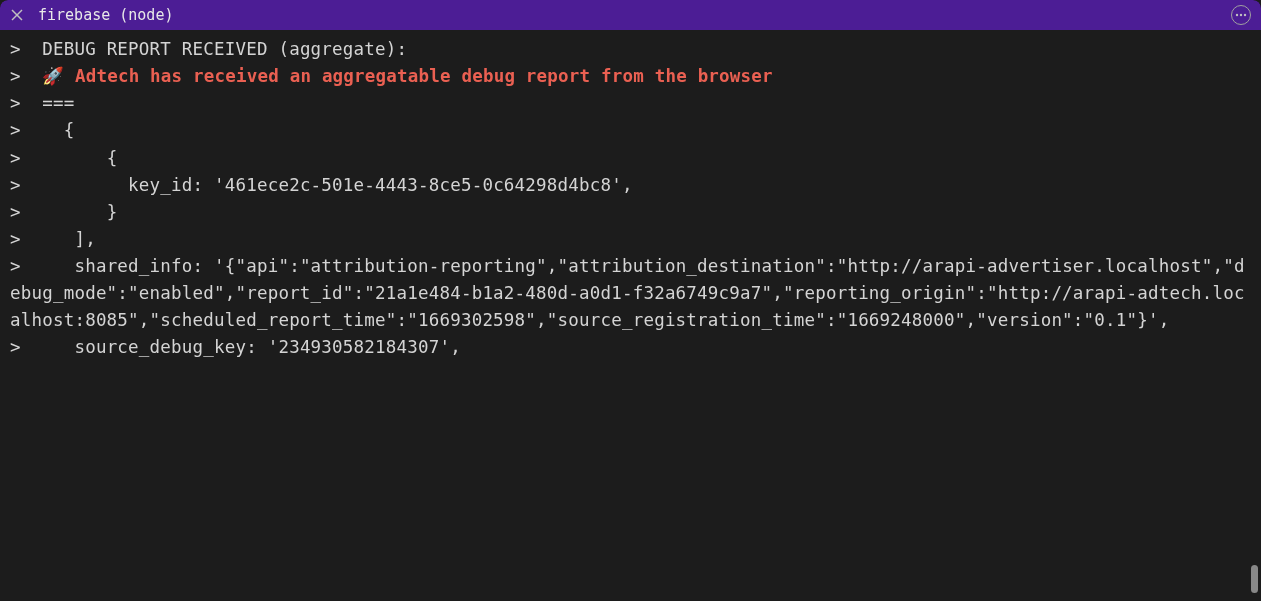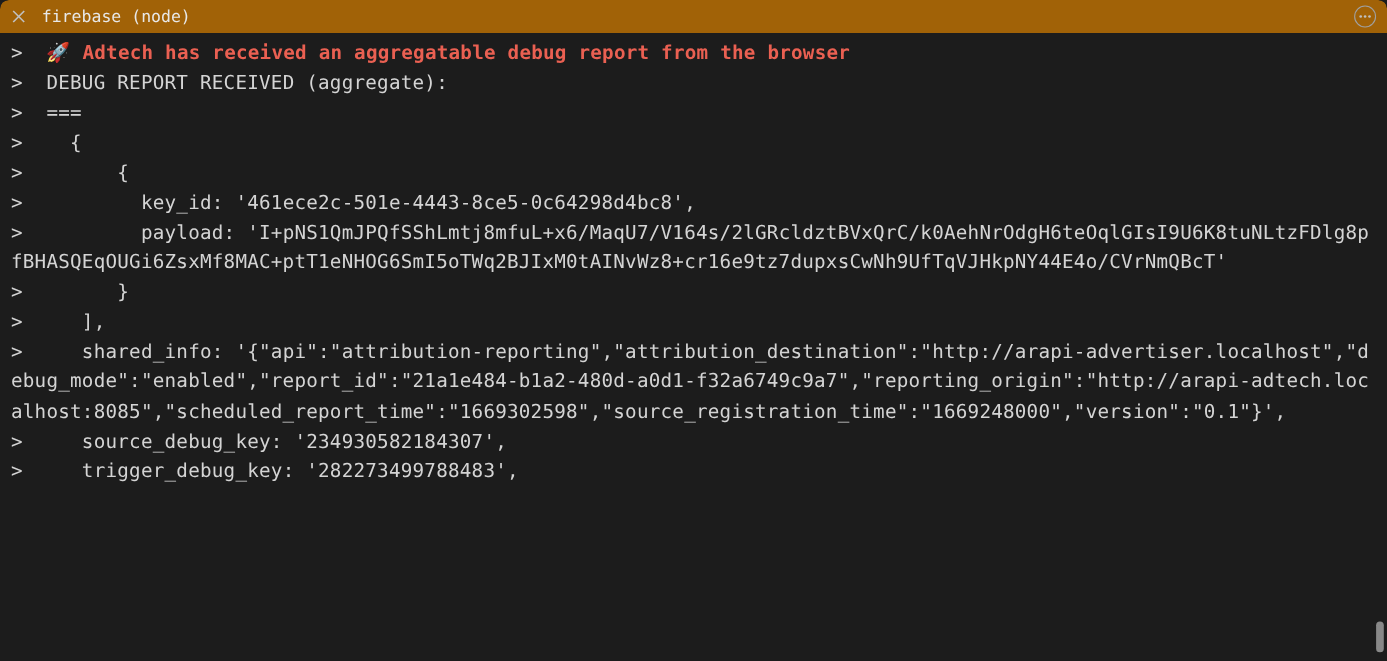--- a/index.html
+++ b/index.html
@@ -13,21 +13,21 @@
       background: #1c1c1c;
       font-family: 'Menlo', 'Monaco', 'Consolas', monospace;
       font-size: 17px;
       color: #d4d4d4;
       overflow: hidden;
       border-radius: 8px;
       position: relative;
     }
     .tab-bar {
       height: 30px;
-      background: #a16207;
+      background: #4c1d95;
       display: flex;
       align-items: center;
       padding: 0 8px;
       border-top-left-radius: 8px;
       border-top-right-radius: 8px;
       position: relative;
     }
     .close-icon {
       color: #c0c0c0;
       font-size: 15px;
@@ -111,27 +111,25 @@
   <span class="more-icon">
     <svg width="12" height="4" viewBox="0 0 12 4">
         <circle cx="2" cy="2" r="1.2" fill="#c0c0c0"></circle>
         <circle cx="6" cy="2" r="1.2" fill="#c0c0c0"></circle>
         <circle cx="10" cy="2" r="1.2" fill="#c0c0c0"></circle>
       </svg>
   </span>
 </div>
 
 <div class="terminal-content">
+  <div class="line"><span class="prompt">&gt;  </span><span class="text">DEBUG REPORT RECEIVED (aggregate):</span></div>
   <div class="line"><span class="prompt">&gt;  </span><span class="rocket">🚀</span><span class="highlight"> Adtech has received an aggregatable debug report from the browser</span></div>
-  <div class="line"><span class="prompt">&gt;  </span><span class="text">DEBUG REPORT RECEIVED (aggregate):</span></div>
   <div class="line"><span class="prompt">&gt;  </span><span class="text">===</span></div>
   <div class="line"><span class="prompt">&gt;  </span><span class="text">  {</span></div>
   <div class="line"><span class="prompt">&gt;  </span><span class="text">      {</span></div>
   <div class="line"><span class="prompt">&gt;  </span><span class="text">        key_id: '461ece2c-501e-4443-8ce5-0c64298d4bc8',</span></div>
-  <div class="line"><span class="prompt">&gt;  </span><span class="text">        payload: 'I+pNS1QmJPQfSShLmtj8mfuL+x6/MaqU7/V164s/2lGRcldztBVxQrC/k0AehNrOdgH6teOqlGIsI9U6K8tuNLtzFDlg8pfBHASQEqOUGi6ZsxMf8MAC+ptT1eNHOG6SmI5oTWq2BJIxM0tAINvWz8+cr16e9tz7dupxsCwNh9UfTqVJHkpNY44E4o/CVrNmQBcT'</span></div>
   <div class="line"><span class="prompt">&gt;  </span><span class="text">      }</span></div>
   <div class="line"><span class="prompt">&gt;  </span><span class="text">   ],</span></div>
   <div class="line"><span class="prompt">&gt;  </span><span class="text">   shared_info: '{"api":"attribution-reporting","attribution_destination":"http://arapi-advertiser.localhost","debug_mode":"enabled","report_id":"21a1e484-b1a2-480d-a0d1-f32a6749c9a7","reporting_origin":"http://arapi-adtech.localhost:8085","scheduled_report_time":"1669302598","source_registration_time":"1669248000","version":"0.1"}',</span></div>
   <div class="line"><span class="prompt">&gt;  </span><span class="text">   source_debug_key: '234930582184307',</span></div>
-  <div class="line"><span class="prompt">&gt;  </span><span class="text">   trigger_debug_key: '282273499788483',</span></div>
 </div>
 
 <div class="scrollbar"></div>
 
 </body></html>

